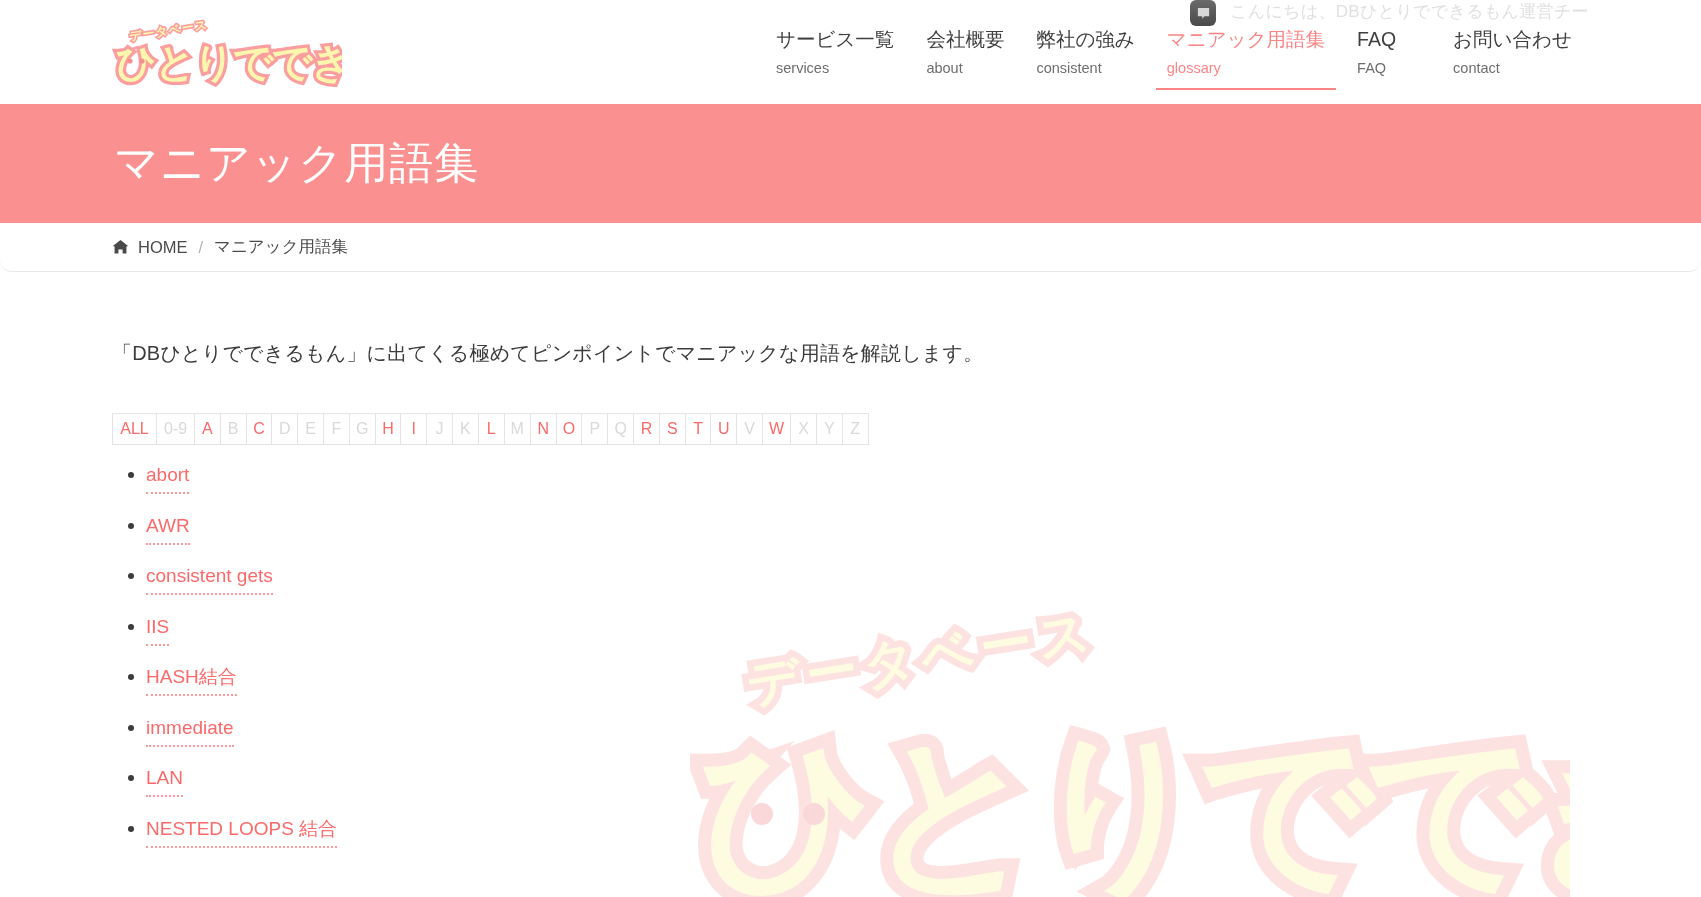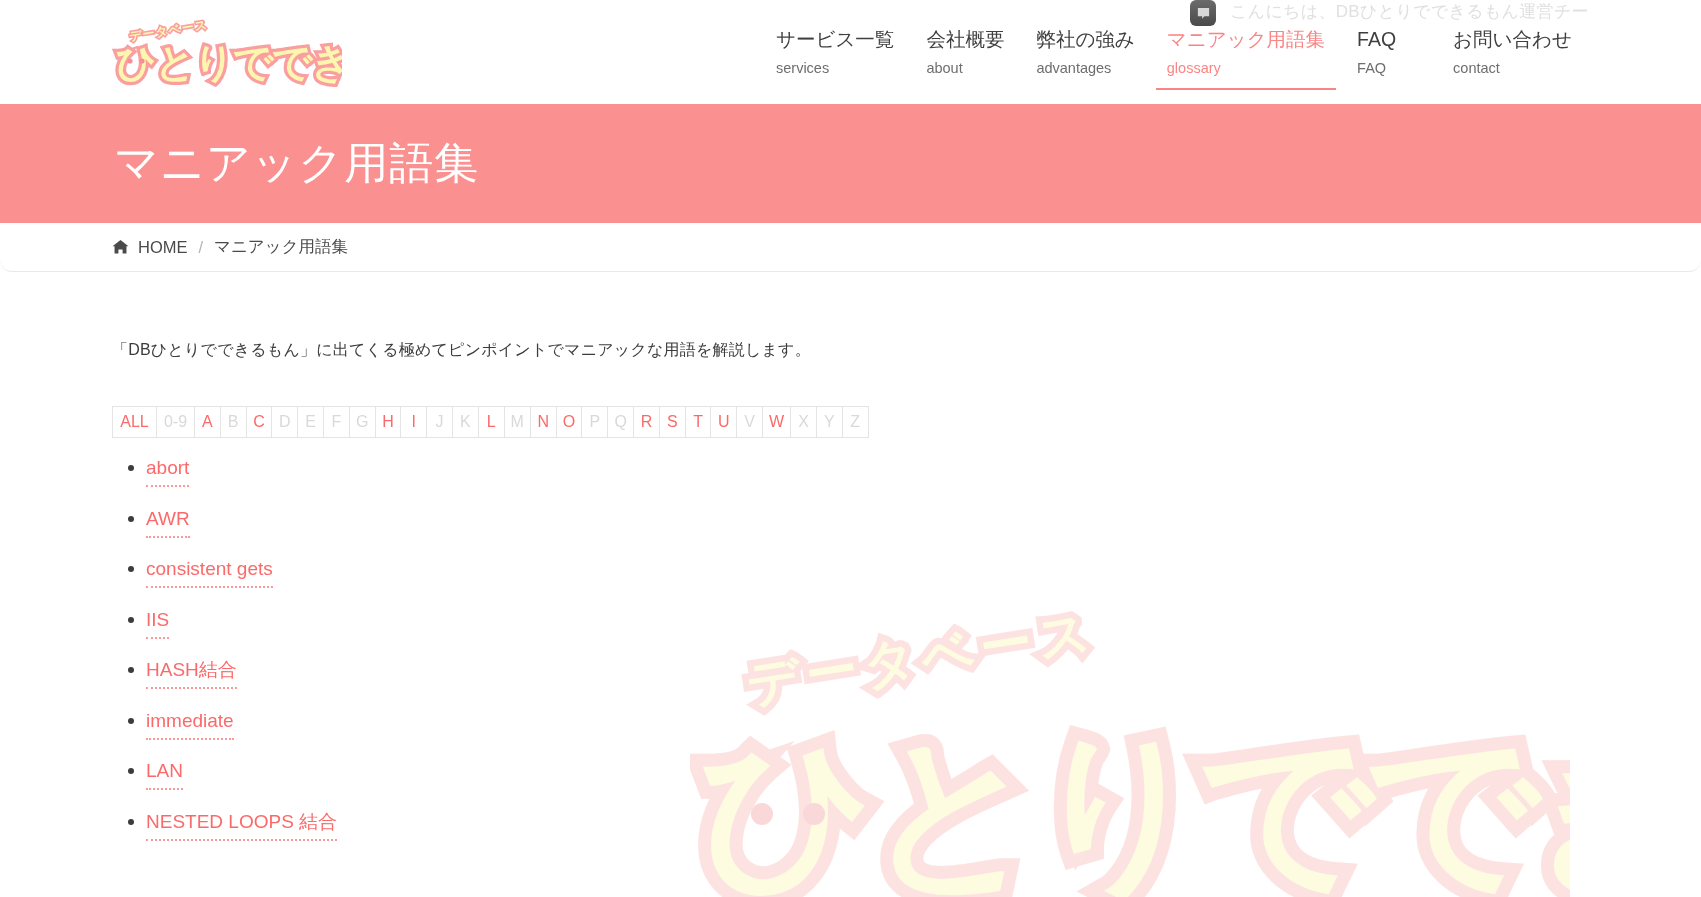--- a/index.html
+++ b/index.html
@@ -155,21 +155,21 @@
     pointer-events: none;
     z-index: 0;
   }
   #bg-watermark svg { display: block; }
 
   #content-inner { position: relative; z-index: 2; }
 
   #intro-text {
     margin: 0;
     padding-top: 64px;
-    font-size: 16px;
+    font-size: 20px;
     line-height: 1.7;
     color: #3c3c3c;
     letter-spacing: .2px;
   }
 
   
   #alpha-filter {
     margin-top: 43px;
     display: inline-flex;
     border: 1px solid #e4e4e4;
@@ -261,21 +261,21 @@
     <a class="nav-item" href="#">
       <span class="nav-ja">サービス一覧</span>
       <span class="nav-en">services</span>
     </a>
     <a class="nav-item" href="#">
       <span class="nav-ja">会社概要</span>
       <span class="nav-en">about</span>
     </a>
     <a class="nav-item" href="#">
       <span class="nav-ja">弊社の強み</span>
-      <span class="nav-en">advantages</span>
+      <span class="nav-en">consistent</span>
     </a>
     <a class="nav-item is-active" href="#">
       <span class="nav-ja">マニアック用語集</span>
       <span class="nav-en">glossary</span>
     </a>
     <a class="nav-item" href="#">
       <span class="nav-ja">FAQ</span>
       <span class="nav-en">FAQ</span>
     </a>
     <a class="nav-item" href="#">

